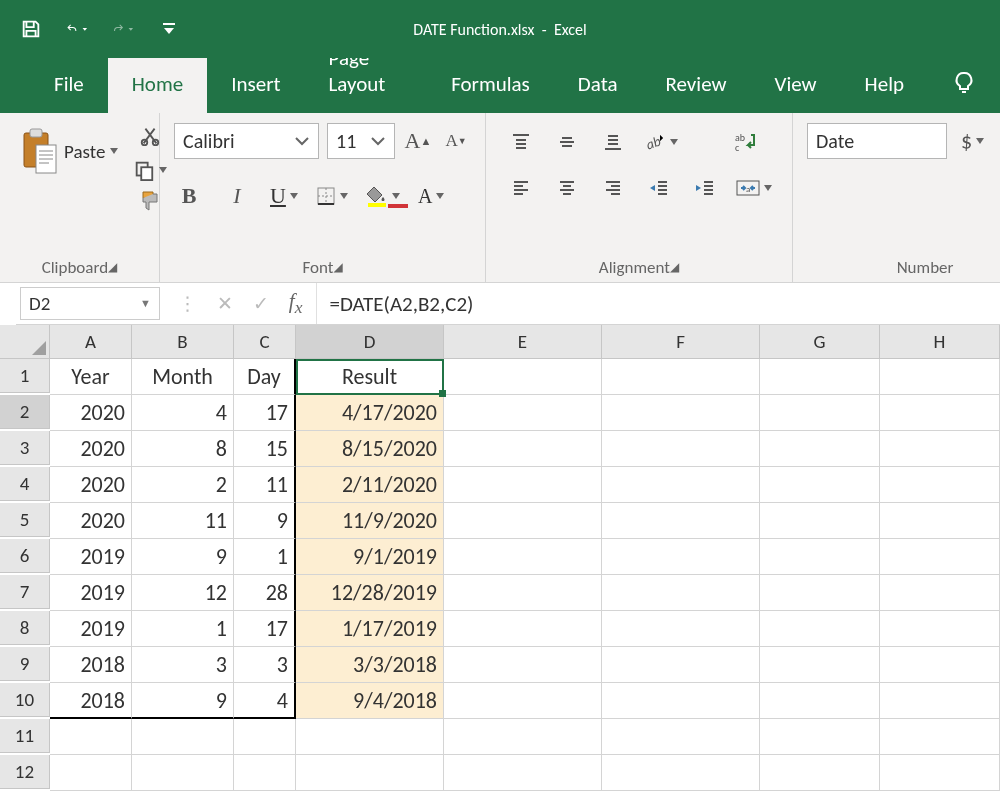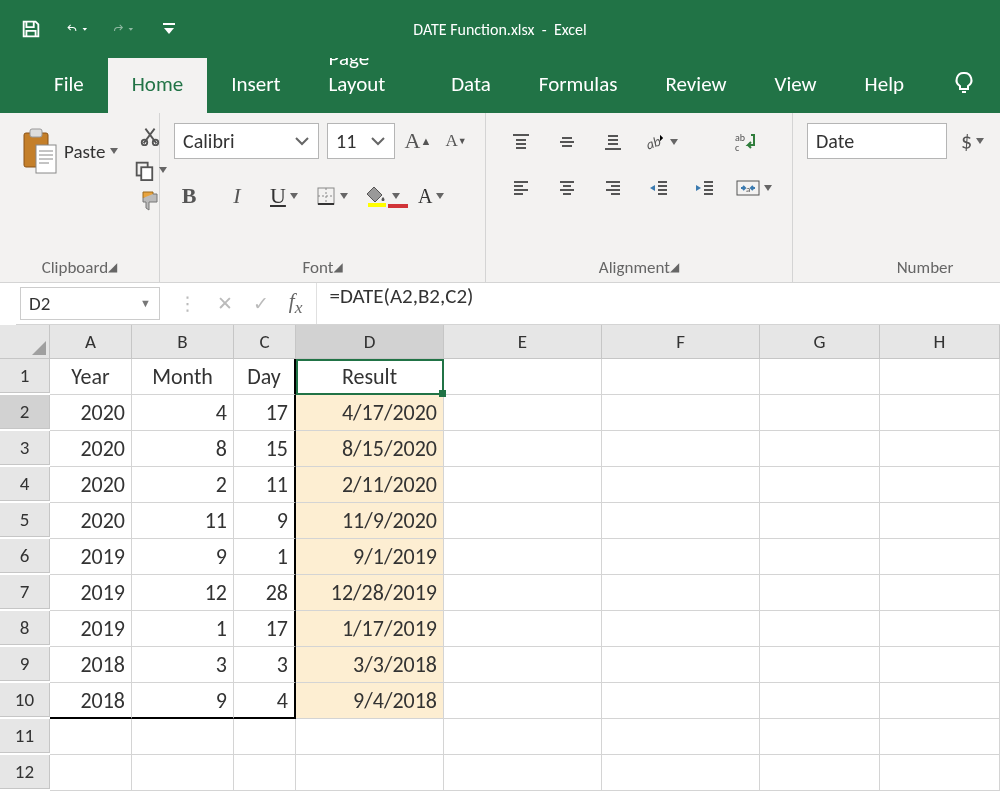--- a/index.html
+++ b/index.html
@@ -47,21 +47,21 @@
   
   .num-col { display:flex; gap:14px; }
   .num-row { display:flex; gap:18px; align-items:center; font-size:22px; color:#555; }
 
   
   .formula-bar { height:42px; border-bottom:1px solid #d4d4d4; display:flex; align-items:stretch;margin-left:16px; }
   .name-box { width:140px; border:1px solid #ccc; margin:4px; display:flex; align-items:center; padding:0 8px; font-size:19px; background:#fff; }
   .name-box .dd { margin-left:auto; font-size:11px; color:#777; }
   .fx-controls { display:flex; align-items:center; gap:20px; padding:0 14px; color:#999; font-size:19px; }
   .fx-controls .fx { font-style:italic; font-family:"Times New Roman", serif; color:#666; font-size:21px; }
-  .formula-input { flex:1; display:flex; padding:0 12px; font-size:21px; border-left:1px solid #e0e0e0; }
+  .formula-input { flex:1; display:flex; align-items:center; padding:0 12px; font-size:21px; border-left:1px solid #e0e0e0; }
 
   
   .grid { display:grid; grid-template-columns:50px 82px 102px 62px 148px 158px 158px 120px 120px; font-size:21px; }
   .hdr, .rowhdr { background:#e6e6e6; border:1px solid #c6c6c6; border-top:none; border-left:none; display:flex; align-items:center; justify-content:center; height:34px; color:#333; font-size:19px; }
   .sel-col { background:#d2d2d2; }
   .corner { background:#e6e6e6; border:1px solid #c6c6c6; border-top:none; border-left:none; position:relative; }
   .corner::after { content:""; position:absolute; right:3px; bottom:3px; width:0; height:0; border-left:14px solid transparent; border-bottom:14px solid #a0a0a0; }
   .rowhdr { font-size:19px; }
   .rowhdr.sel { background:#d2d2d2; }
   .cell { border-right:1px solid #d4d4d4; border-bottom:1px solid #d4d4d4; height:36px; display:flex; align-items:center; padding:0 6px; font-family:Calibri, Arial, sans-serif; font-size:22px; white-space:nowrap; }
@@ -116,22 +116,22 @@
     <span> &nbsp;-&nbsp; </span>
     <span>Excel</span>
   </div>
 </div>
 
 <div class="tabs">
   <div class="tab">File</div>
   <div class="tab active">Home</div>
   <div class="tab">Insert</div>
   <div class="tab">Page Layout</div>
+  <div class="tab">Formulas</div>
   <div class="tab">Data</div>
-  <div class="tab">Formulas</div>
   <div class="tab">Review</div>
   <div class="tab">View</div>
   <div class="tab">Help</div>
   <div class="tab" style="padding-bottom:12px">
     <svg width="24" height="24" viewBox="0 0 24 24">
         <path fill="none" stroke="#fff" stroke-width="2" d="M12 2a7 7 0 0 0-4 13v3h8v-3a7 7 0 0 0-4-13z M10 21h4"></path>
       </svg>
   </div>
 </div>
 

